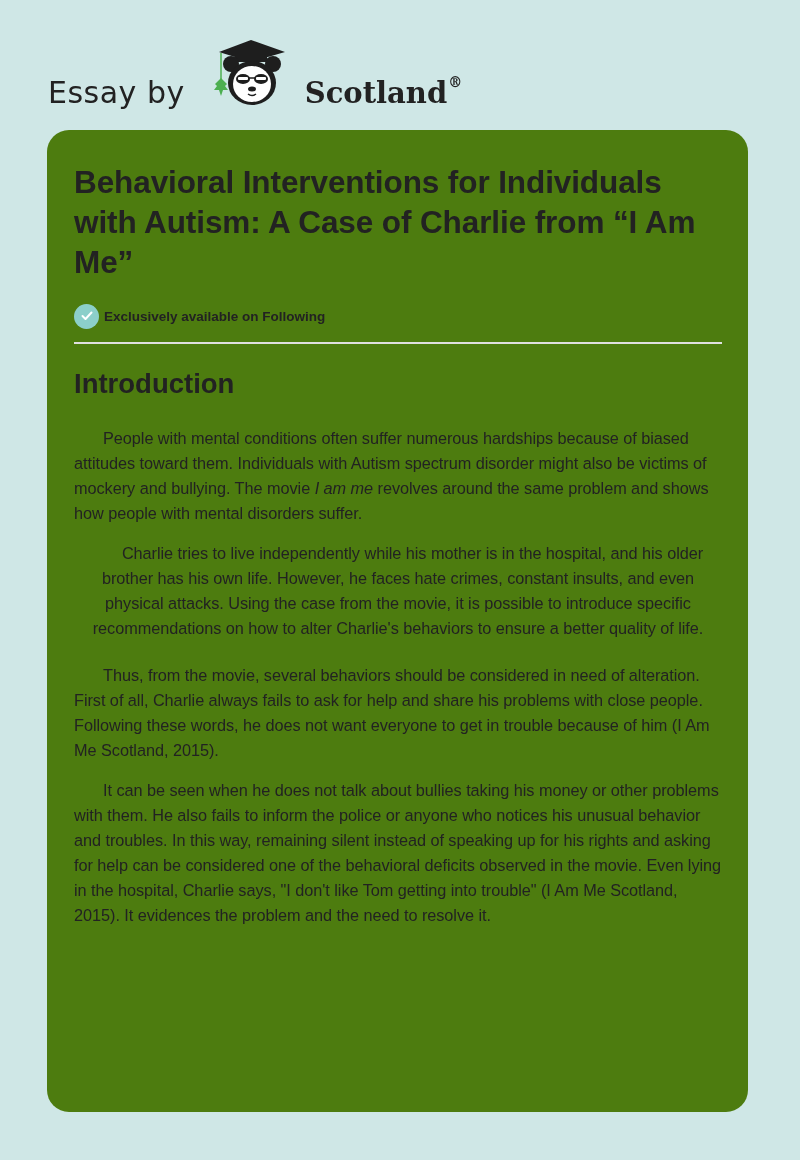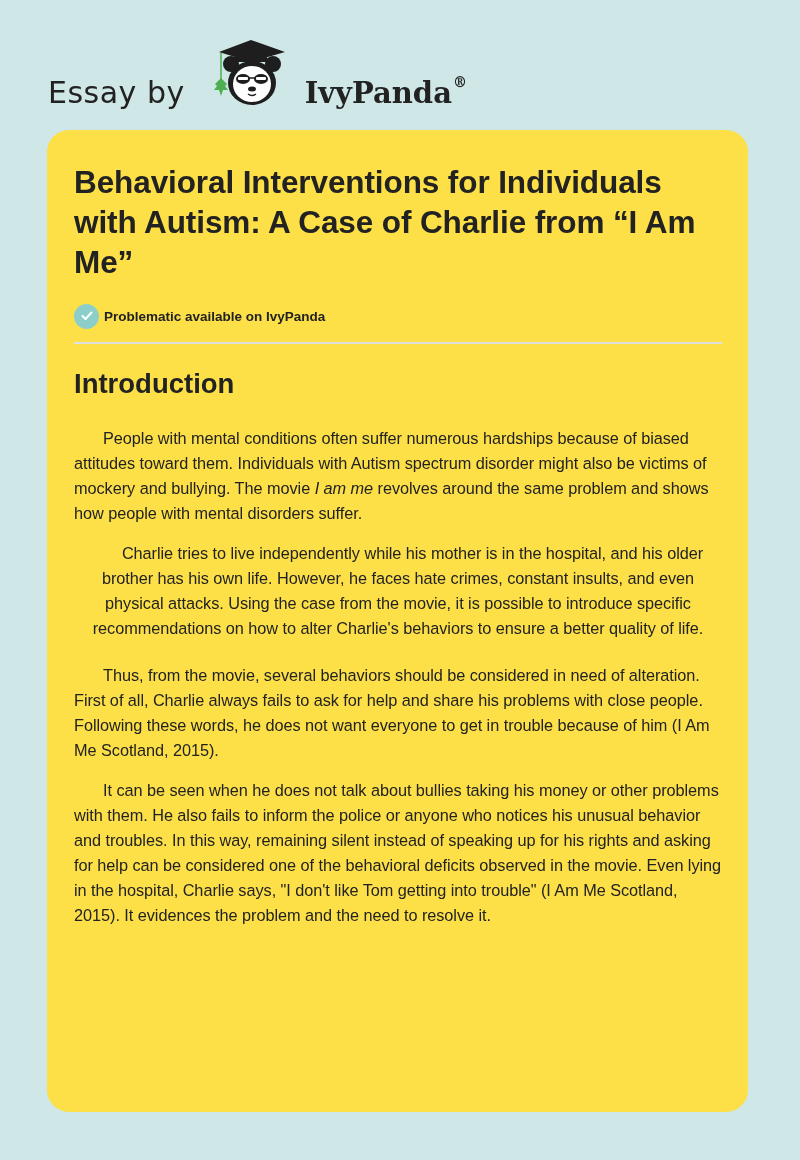--- a/index.html
+++ b/index.html
@@ -49,21 +49,21 @@
     position: relative;
     top: -2px;
     margin-left: 1px;
   }
   .card {
     position: absolute;
     left: 47px;
     top: 130px;
     width: 701px;
     height: 982px;
-    background: #fde047;
+    background: #4d7c0f;
     border-radius: 22px;
     box-sizing: border-box;
     padding: 32px 26px 0 27px;
   }
   .title {
     font-weight: bold;
     font-size: 31.5px;
     line-height: 40px;
     margin: 0;
     color: #222;
@@ -141,33 +141,33 @@
 
     <ellipse cx="38" cy="43" rx="7" ry="5" fill="#1e1e1e"></ellipse>
     <ellipse cx="56" cy="43" rx="7" ry="5" fill="#1e1e1e"></ellipse>
     <rect x="33" y="41" width="10" height="3" rx="1" fill="#ffffff"></rect>
     <rect x="51" y="41" width="10" height="3" rx="1" fill="#ffffff"></rect>
     <line x1="43" y1="42" x2="51" y2="42" stroke="#1e1e1e" stroke-width="1.5"></line>
 
     <ellipse cx="47" cy="53" rx="4" ry="2.5" fill="#1e1e1e"></ellipse>
     <path d="M43,58 Q47,61 51,58" stroke="#1e1e1e" stroke-width="1.5" fill="none"></path>
   </svg>
-  <span class="logo-text"><span>IvyPanda</span><sup>®</sup></span>
+  <span class="logo-text"><span>Scotland</span><sup>®</sup></span>
 </div>
 
 <div class="card">
   <h1 class="title">Behavioral Interventions for Individuals with Autism: A Case of Charlie from “I Am Me”</h1>
 
   <div class="exclusive">
     <span class="check-circle">
       <svg width="12" height="10" viewBox="0 0 12 10" xmlns="http://www.w3.org/2000/svg">
         <path d="M1.5,5 L4.5,8 L10.5,1.5" stroke="#ffffff" stroke-width="2" fill="none" stroke-linecap="round" stroke-linejoin="round"></path>
       </svg>
     </span>
-    <span class="exclusive-text">Problematic available on IvyPanda</span>
+    <span class="exclusive-text">Exclusively available on Following</span>
   </div>
 
   <div class="divider"></div>
 
   <h2 class="h2 sec1-h">Introduction</h2>
   <p class="p sec1-p1"><span>People with mental conditions often suffer numerous hardships because of biased attitudes toward them. Individuals with Autism spectrum disorder might also be victims of mockery and bullying. The movie </span><em>I am me</em><span> revolves around the same problem and shows how people with mental disorders suffer.</span></p>
   <p class="p sec1-p2">Charlie tries to live independently while his mother is in the hospital, and his older brother has his own life. However, he faces hate crimes, constant insults, and even physical attacks. Using the case from the movie, it is possible to introduce specific recommendations on how to alter Charlie's behaviors to ensure a better quality of life.</p>
 
   <p class="p sec2-p1">Thus, from the movie, several behaviors should be considered in need of alteration. First of all, Charlie always fails to ask for help and share his problems with close people. Following these words, he does not want everyone to get in trouble because of him (I Am Me Scotland, 2015).</p>
   <p class="p sec2-p2">It can be seen when he does not talk about bullies taking his money or other problems with them. He also fails to inform the police or anyone who notices his unusual behavior and troubles. In this way, remaining silent instead of speaking up for his rights and asking for help can be considered one of the behavioral deficits observed in the movie. Even lying in the hospital, Charlie says, "I don't like Tom getting into trouble" (I Am Me Scotland, 2015). It evidences the problem and the need to resolve it.</p>

